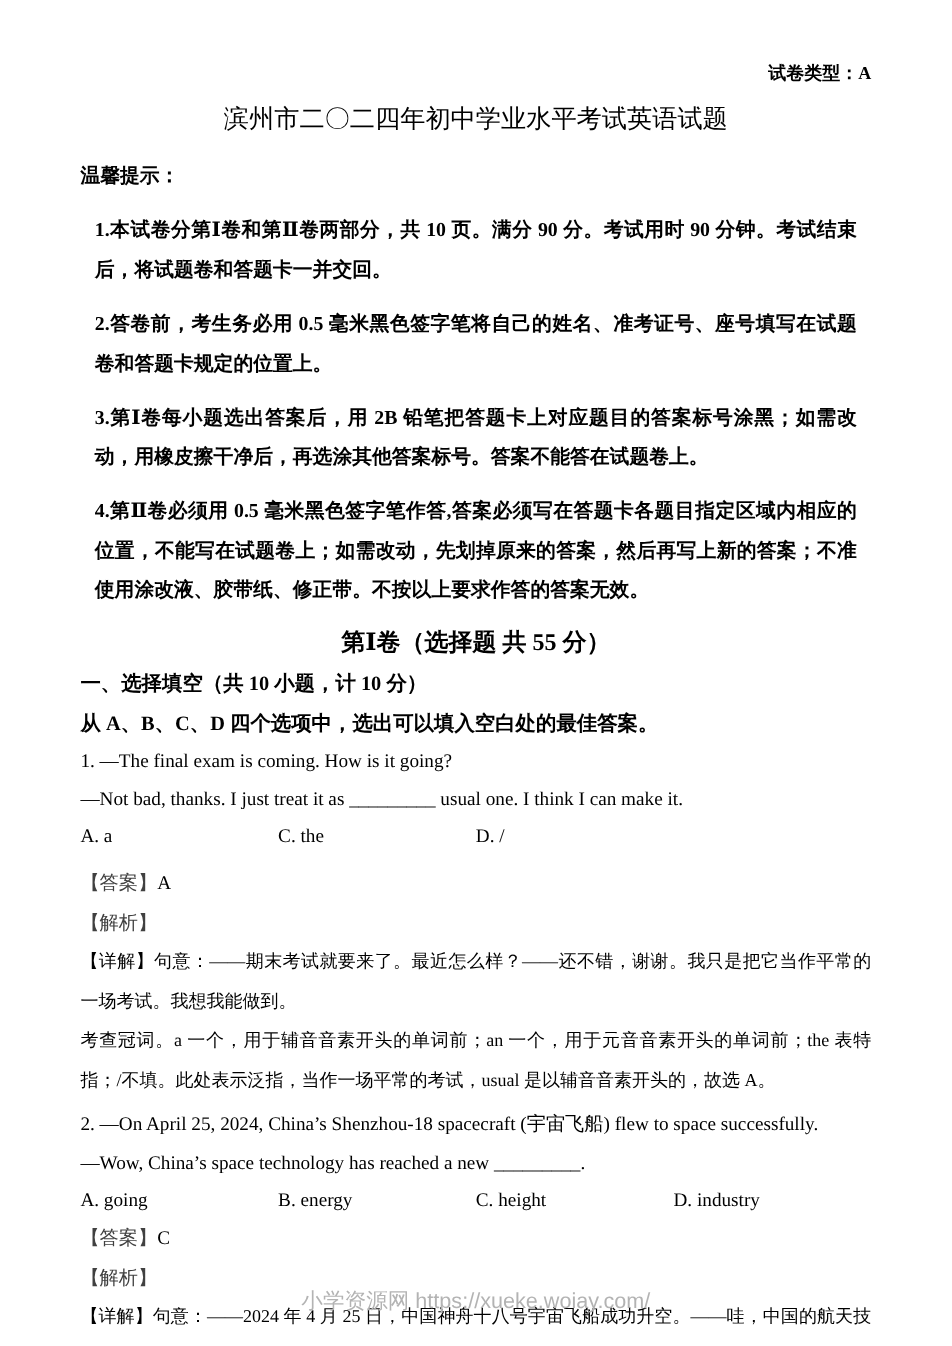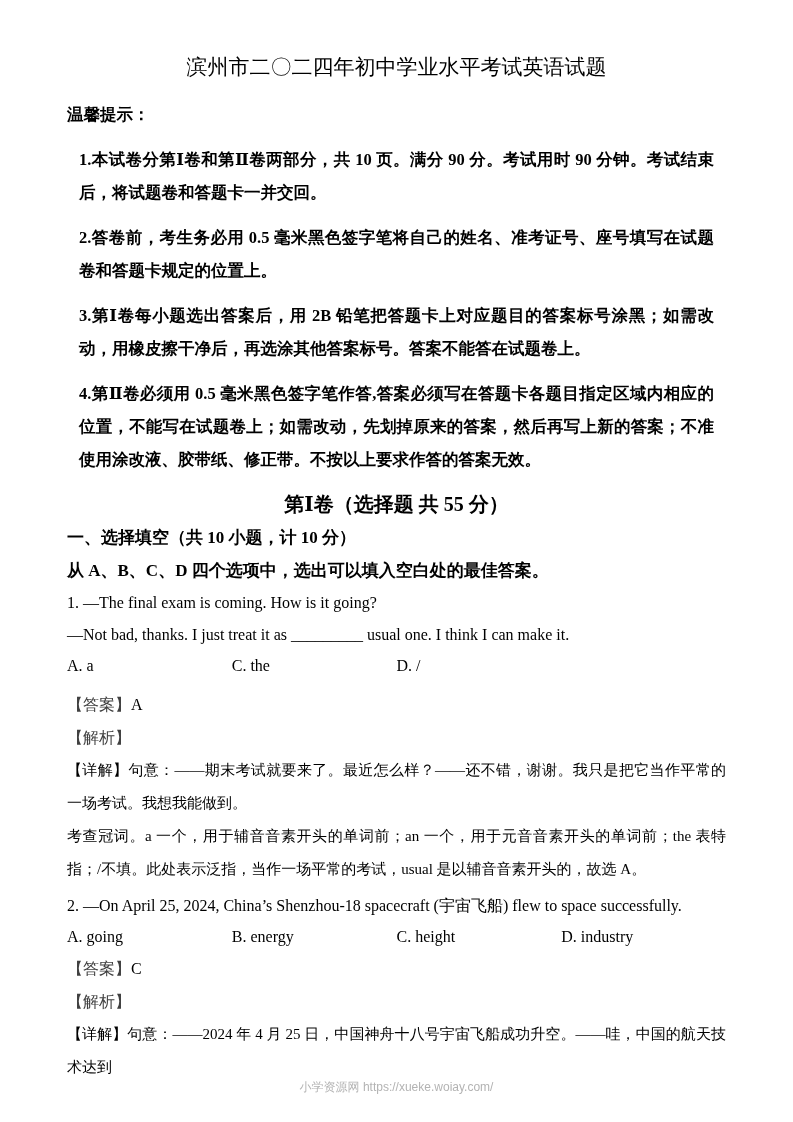--- a/index.html
+++ b/index.html
@@ -77,31 +77,32 @@
     line-height:33px;
     text-align:justify;
     margin:0;
   }
   .footer {
     position:absolute;
     left:0; right:0;
     bottom:26px;
     text-align:center;
     font-family:"Liberation Sans","DejaVu Sans",sans-serif;
-    font-size:12px;
+    font-size:18px;
     color:#b3b3b3;
   }
   .spacer-sm { height:4px; }
   .spacer-md { height:7px; }
 </style>
 </head>
 <body>
 
 <div class="page">
 
+  <p class="paper-type">试卷类型：A</p>
 
   <h1 class="doc-title">滨州市二〇二四年初中学业水平考试英语试题</h1>
 
   <p class="tips-heading">温馨提示：</p>
   <p class="tip">1.本试卷分第Ⅰ卷和第Ⅱ卷两部分，共 10 页。满分 90 分。考试用时 90 分钟。考试结束后，将试题卷和答题卡一并交回。</p>
   <p class="tip">2.答卷前，考生务必用 0.5 毫米黑色签字笔将自己的姓名、准考证号、座号填写在试题卷和答题卡规定的位置上。</p>
   <p class="tip">3.第Ⅰ卷每小题选出答案后，用 2B 铅笔把答题卡上对应题目的答案标号涂黑；如需改动，用橡皮擦干净后，再选涂其他答案标号。答案不能答在试题卷上。</p>
   <p class="tip">4.第Ⅱ卷必须用 0.5 毫米黑色签字笔作答,答案必须写在答题卡各题目指定区域内相应的位置，不能写在试题卷上；如需改动，先划掉原来的答案，然后再写上新的答案；不准使用涂改液、胶带纸、修正带。不按以上要求作答的答案无效。</p>
 
   <p class="section-heading">第Ⅰ卷（选择题 共 55 分）</p>
@@ -120,20 +121,21 @@
     <p class="answer-line"><span class="label-blue">【答案】</span><span>A</span></p>
     <p class="analysis-line"><span class="label-blue">【解析】</span></p>
     <p class="expl">【详解】句意：——期末考试就要来了。最近怎么样？——还不错，谢谢。我只是把它当作平常的一场考试。我想我能做到。</p>
     <p class="expl">考查冠词。a 一个，用于辅音音素开头的单词前；an 一个，用于元音音素开头的单词前；the 表特指；/不填。此处表示泛指，当作一场平常的考试，usual 是以辅音音素开头的，故选 A。</p>
   </div>
 
   <div class="spacer-sm"></div>
 
   <div>
     <p class="q-line">2. —On April 25, 2024, China’s Shenzhou-18 spacecraft (宇宙飞船) flew to space successfully.</p>
+    <p class="q-line">—Wow, China’s space technology has reached a new _________.</p>
     <div class="options">
       <span class="option">A. going</span>
       <span class="option">B. energy</span>
       <span class="option">C. height</span>
       <span class="option">D. industry</span>
     </div>
     <p class="answer-line"><span class="label-blue">【答案】</span><span>C</span></p>
     <p class="analysis-line"><span class="label-blue">【解析】</span></p>
     <p class="expl">【详解】句意：——2024 年 4 月 25 日，中国神舟十八号宇宙飞船成功升空。——哇，中国的航天技术达到</p>
   </div>

